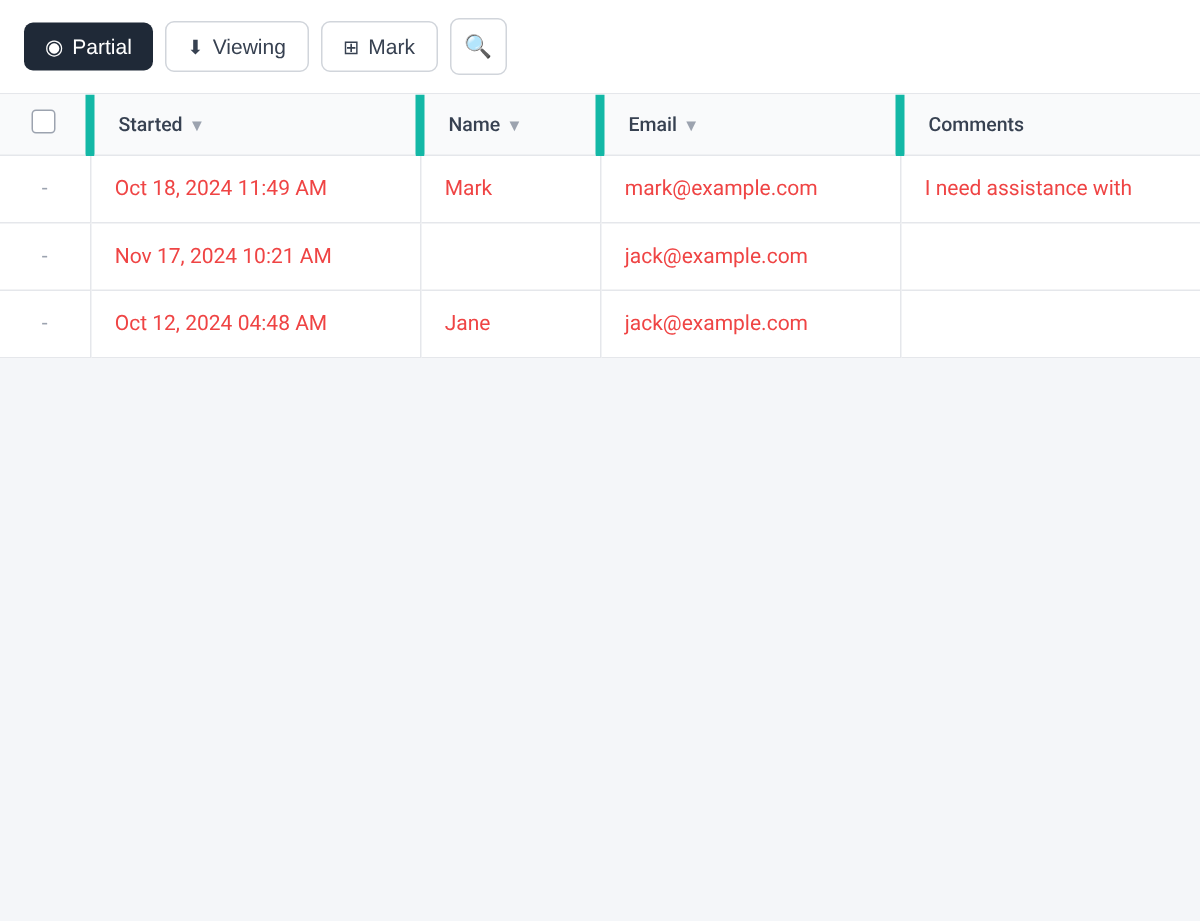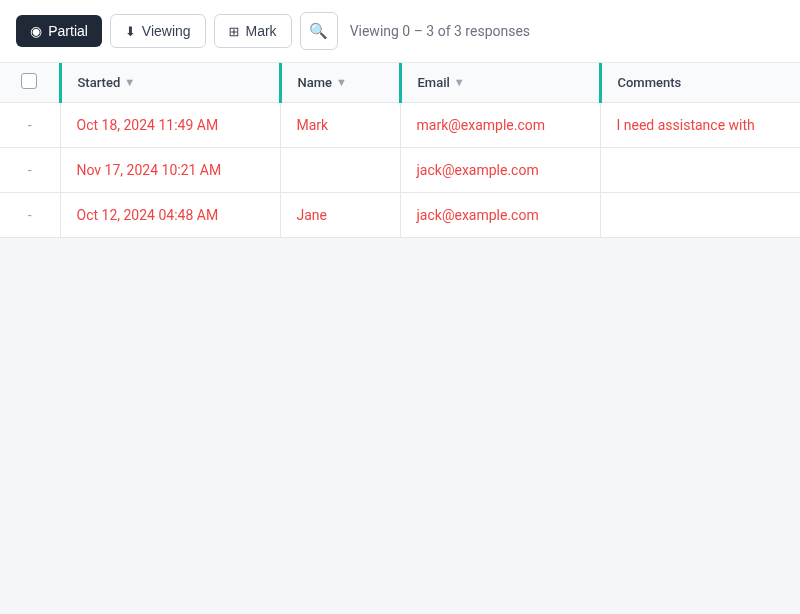--- a/index.html
+++ b/index.html
@@ -90,21 +90,21 @@
       background: #f9fafb;
       border-bottom: 1px solid #e5e7eb;
     }
 
     th {
       padding: 10px 16px;
       text-align: left;
       font-weight: 500;
       color: #374151;
       font-size: 13px;
-      border-right: 3px solid #14b8a6;
+      border-right: 6px solid #14b8a6;
       white-space: nowrap;
     }
 
     th:last-child {
       border-right: none;
     }
 
     th .th-inner {
       display: flex;
       align-items: center;
@@ -184,21 +184,20 @@
     <span style="font-size:13px;">⬇</span>
     <span>Viewing</span>
   </button>
   <button class="btn-outline">
     <span style="font-size:13px;">⊞</span>
     <span>Mark</span>
   </button>
   <button class="btn-icon">
     <span style="font-size:15px;">🔍</span>
   </button>
-  <span class="viewing-text">Viewing 0 – 3 of 3 responses</span>
 </div>
 
 <div class="table-container">
   <table>
     <thead>
       <tr>
         <th class="col-check">
           <span class="checkbox-header"></span>
         </th>
         <th class="col-started">

